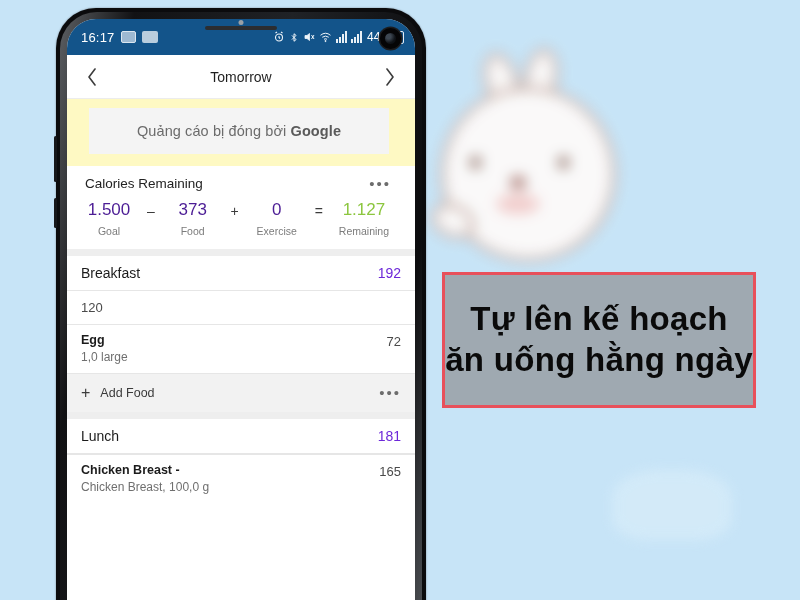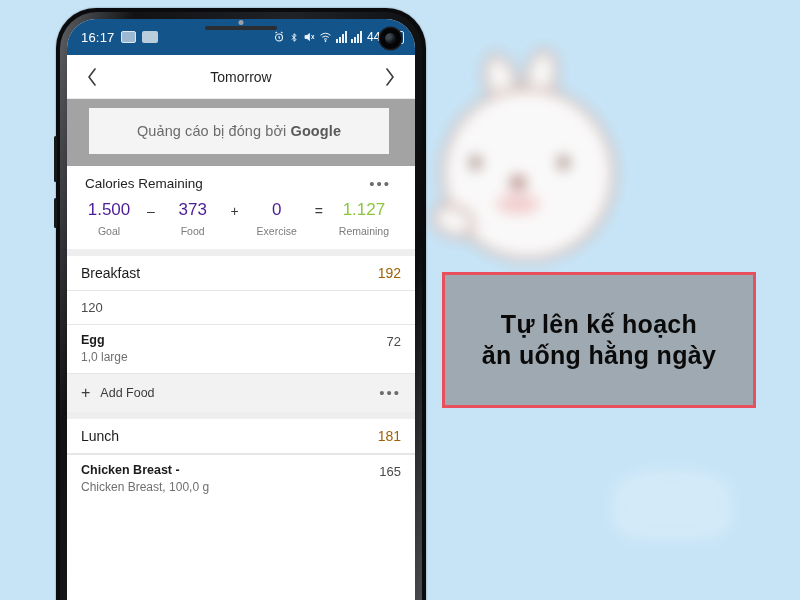--- a/index.html
+++ b/index.html
@@ -236,21 +236,21 @@
   .appbar .title { font-size: 14px; color: #1f1f1f; }
   .chev {
     width: 22px; height: 22px;
     display: flex; align-items: center; justify-content: center;
     color: #3c3c3c;
   }
   .chev svg { display:block; }
 
   
   .ad-wrap {
-    background: #a3a3a3;
+    background: #fef9c3;
     padding: 9px 26px 12px 22px;
   }
   .ad-box {
     background: #f4f4f4;
     height: 46px;
     display: flex;
     align-items: center;
     justify-content: center;
   }
   .ad-text {
@@ -285,21 +285,21 @@
   .thinline { height: 1px; background:#e6e6e6; }
 
   
   .meal-head {
     background:#fff;
     height: 34px;
     display:flex; align-items:center; justify-content:space-between;
     padding: 0 14px;
   }
   .meal-name { font-size: 14px; color:#1b1b1b; }
-  .meal-cal { font-size: 14px; color:#a16207; }
+  .meal-cal { font-size: 14px; color:#6d28d9; }
 
   .food-row {
     background:#fff;
     padding: 8px 14px 9px 14px;
     display:flex; justify-content:space-between; align-items:flex-start;
   }
   .food-main { display:flex; flex-direction:column; gap:3px; }
   .food-name { font-size: 12.5px; color:#1b1b1b; font-weight: 700; }
   .food-desc { font-size: 12px; color:#6f6f6f; }
   .food-cal { font-size: 13px; color:#4a4a4a; padding-top: 1px; }
@@ -332,21 +332,21 @@
     width: 314px; height: 136px;
     background: rgba(150,156,161,.82);
     border: 3px solid #e8505b;
     display:flex;
     flex-direction:column;
     align-items:center;
     justify-content:center;
     gap: 2px;
   }
   .annot-line {
-    font-size: 25px;
+    font-size: 33px;
     font-weight: 700;
     color: #0a0a0a;
     letter-spacing: .3px;
     line-height: 1.18;
     white-space: nowrap;
   }
 </style>
 </head>
 <body>
 

